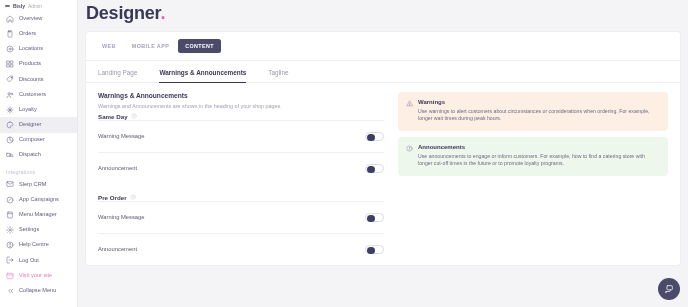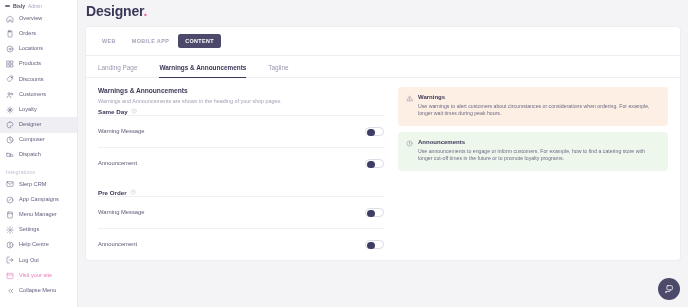--- a/index.html
+++ b/index.html
@@ -54,21 +54,21 @@
     padding: 6px 6px 2px 6px;
     letter-spacing: .1px;
   }
   .sb-item.pink .lbl { color: #e87ab8; }
   .sb-item.pink .ico svg { stroke: #e87ab8; }
 
   
   .main { flex: 1; height: 307px; background: #f4f4f7; position: relative; overflow: hidden; }
 
   .page-title {
-    font-size: 14px; font-weight: 700; color: #3a3857;
+    font-size: 18px; font-weight: 700; color: #3a3857;
     padding: 3px 0 0 8px; letter-spacing: -.2px;
   }
   .page-title .dot { color: #ec5fa8; }
 
   .card {
     background: #ffffff;
     margin: 8px 8px 0 8px;
     border-radius: 3px;
     box-shadow: 0 0 0 1px #ededf2;
   }

